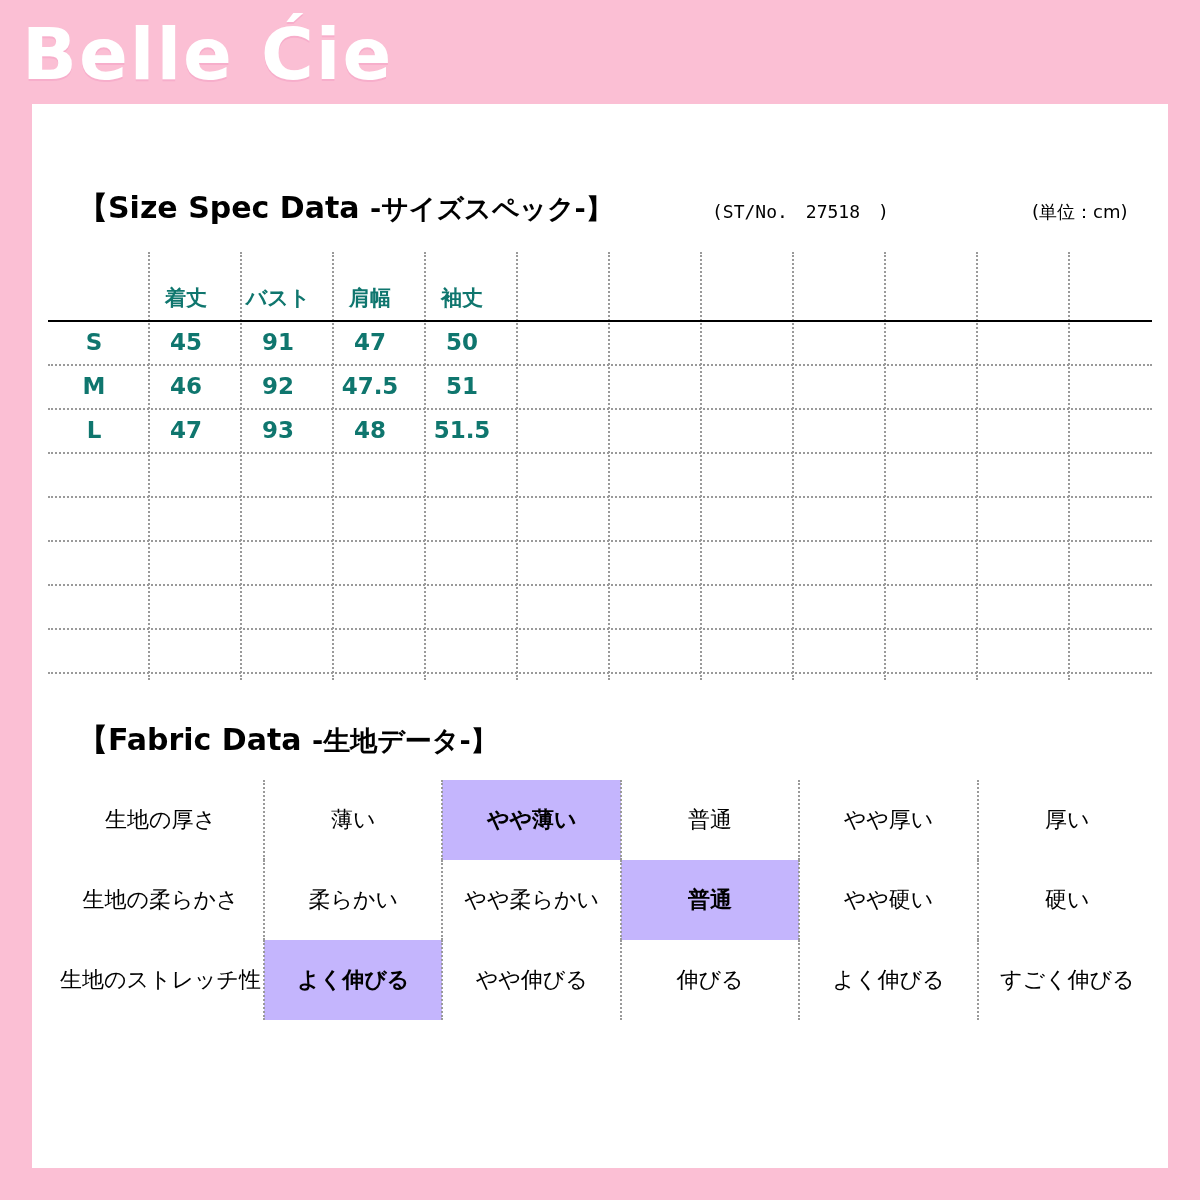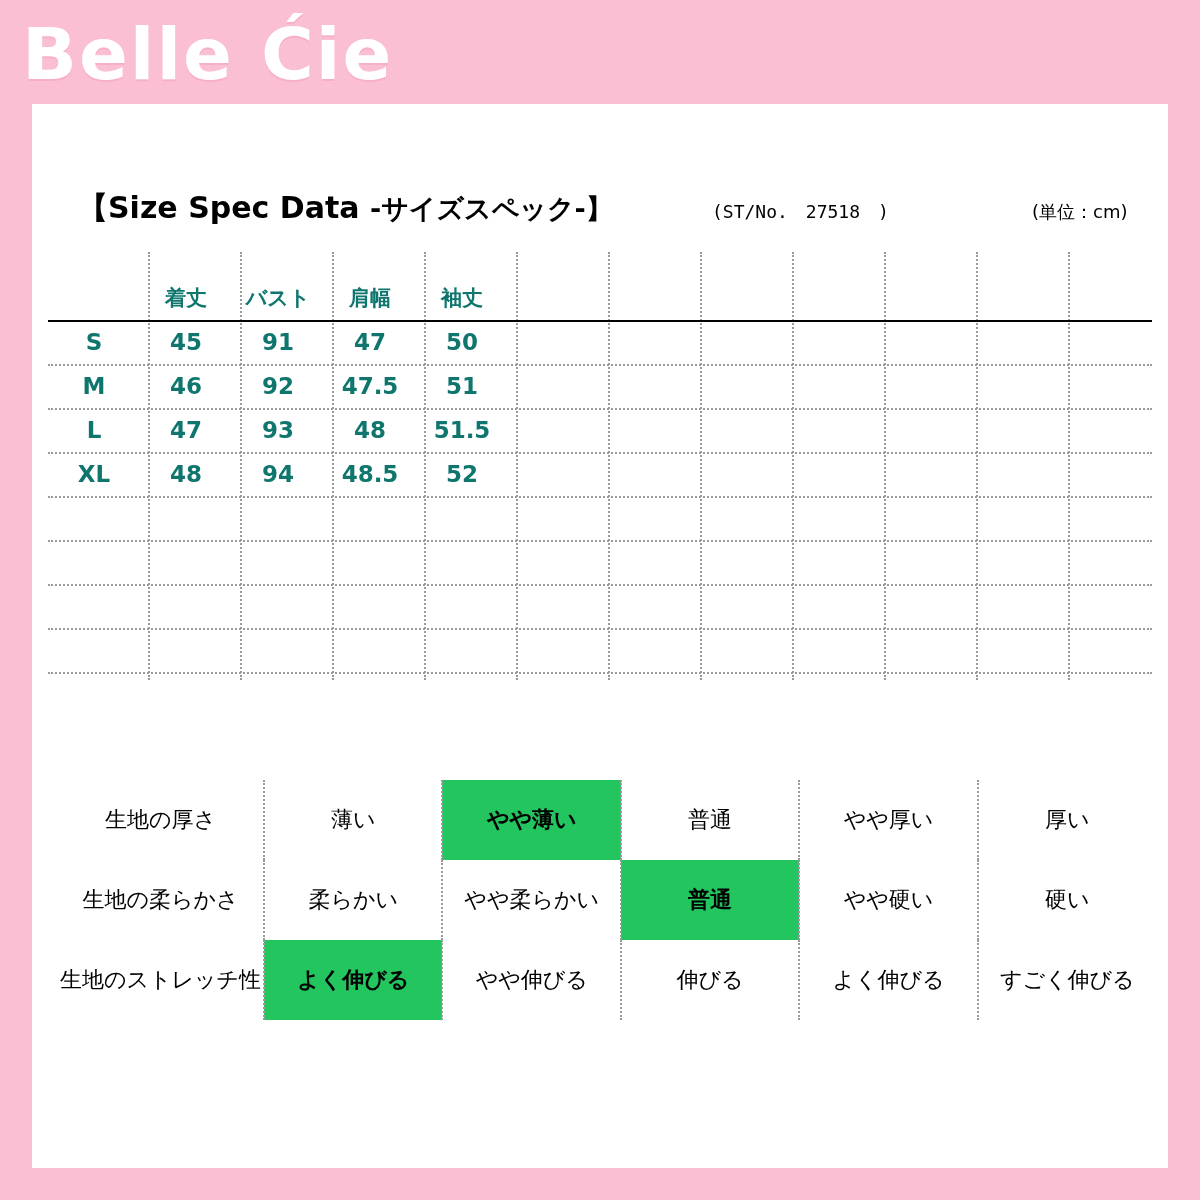--- a/index.html
+++ b/index.html
@@ -148,21 +148,21 @@
   table.fabric td.label {
     text-align:center;
     border-left:none;
     font-size:22px;
     width:184px;
     padding-left:4px;
     white-space:nowrap;
   }
   table.fabric td.opt { width:183px; }
   table.fabric td.hl {
-    background:#22c55e;
+    background:#c4b5fd;
     font-weight:bold;
   }
   table.fabric td.first-opt { border-left:2px dotted #9a9a9a; }
 </style>
 </head>
 <body>
 
 <div id="page">
 
   <div class="brand">Belle Ćie</div>
@@ -223,31 +223,27 @@
         <td>47.5</td>
         <td>51</td>
       </tr>
       <tr>
         <th class="rowhead">L</th>
         <td>47</td>
         <td>93</td>
         <td>48</td>
         <td>51.5</td>
       </tr>
-      <tr>
-        <th class="rowhead">XL</th>
-        <td>48</td>
-        <td>94</td>
-        <td>48.5</td>
-        <td>52</td>
-      </tr>
     </tbody>
   </table>
 
 
+  <div class="fabric-title">
+    <span>【Fabric Data </span><span class="jp">-生地データ-】</span>
+  </div>
 
   <div class="fabric-wrap">
     <table class="fabric">
       <tbody>
           <tr>
         <td class="label">生地の厚さ</td>
         <td class="opt first-opt">薄い</td>
         <td class="opt hl">やや薄い</td>
         <td class="opt">普通</td>
         <td class="opt">やや厚い</td>

